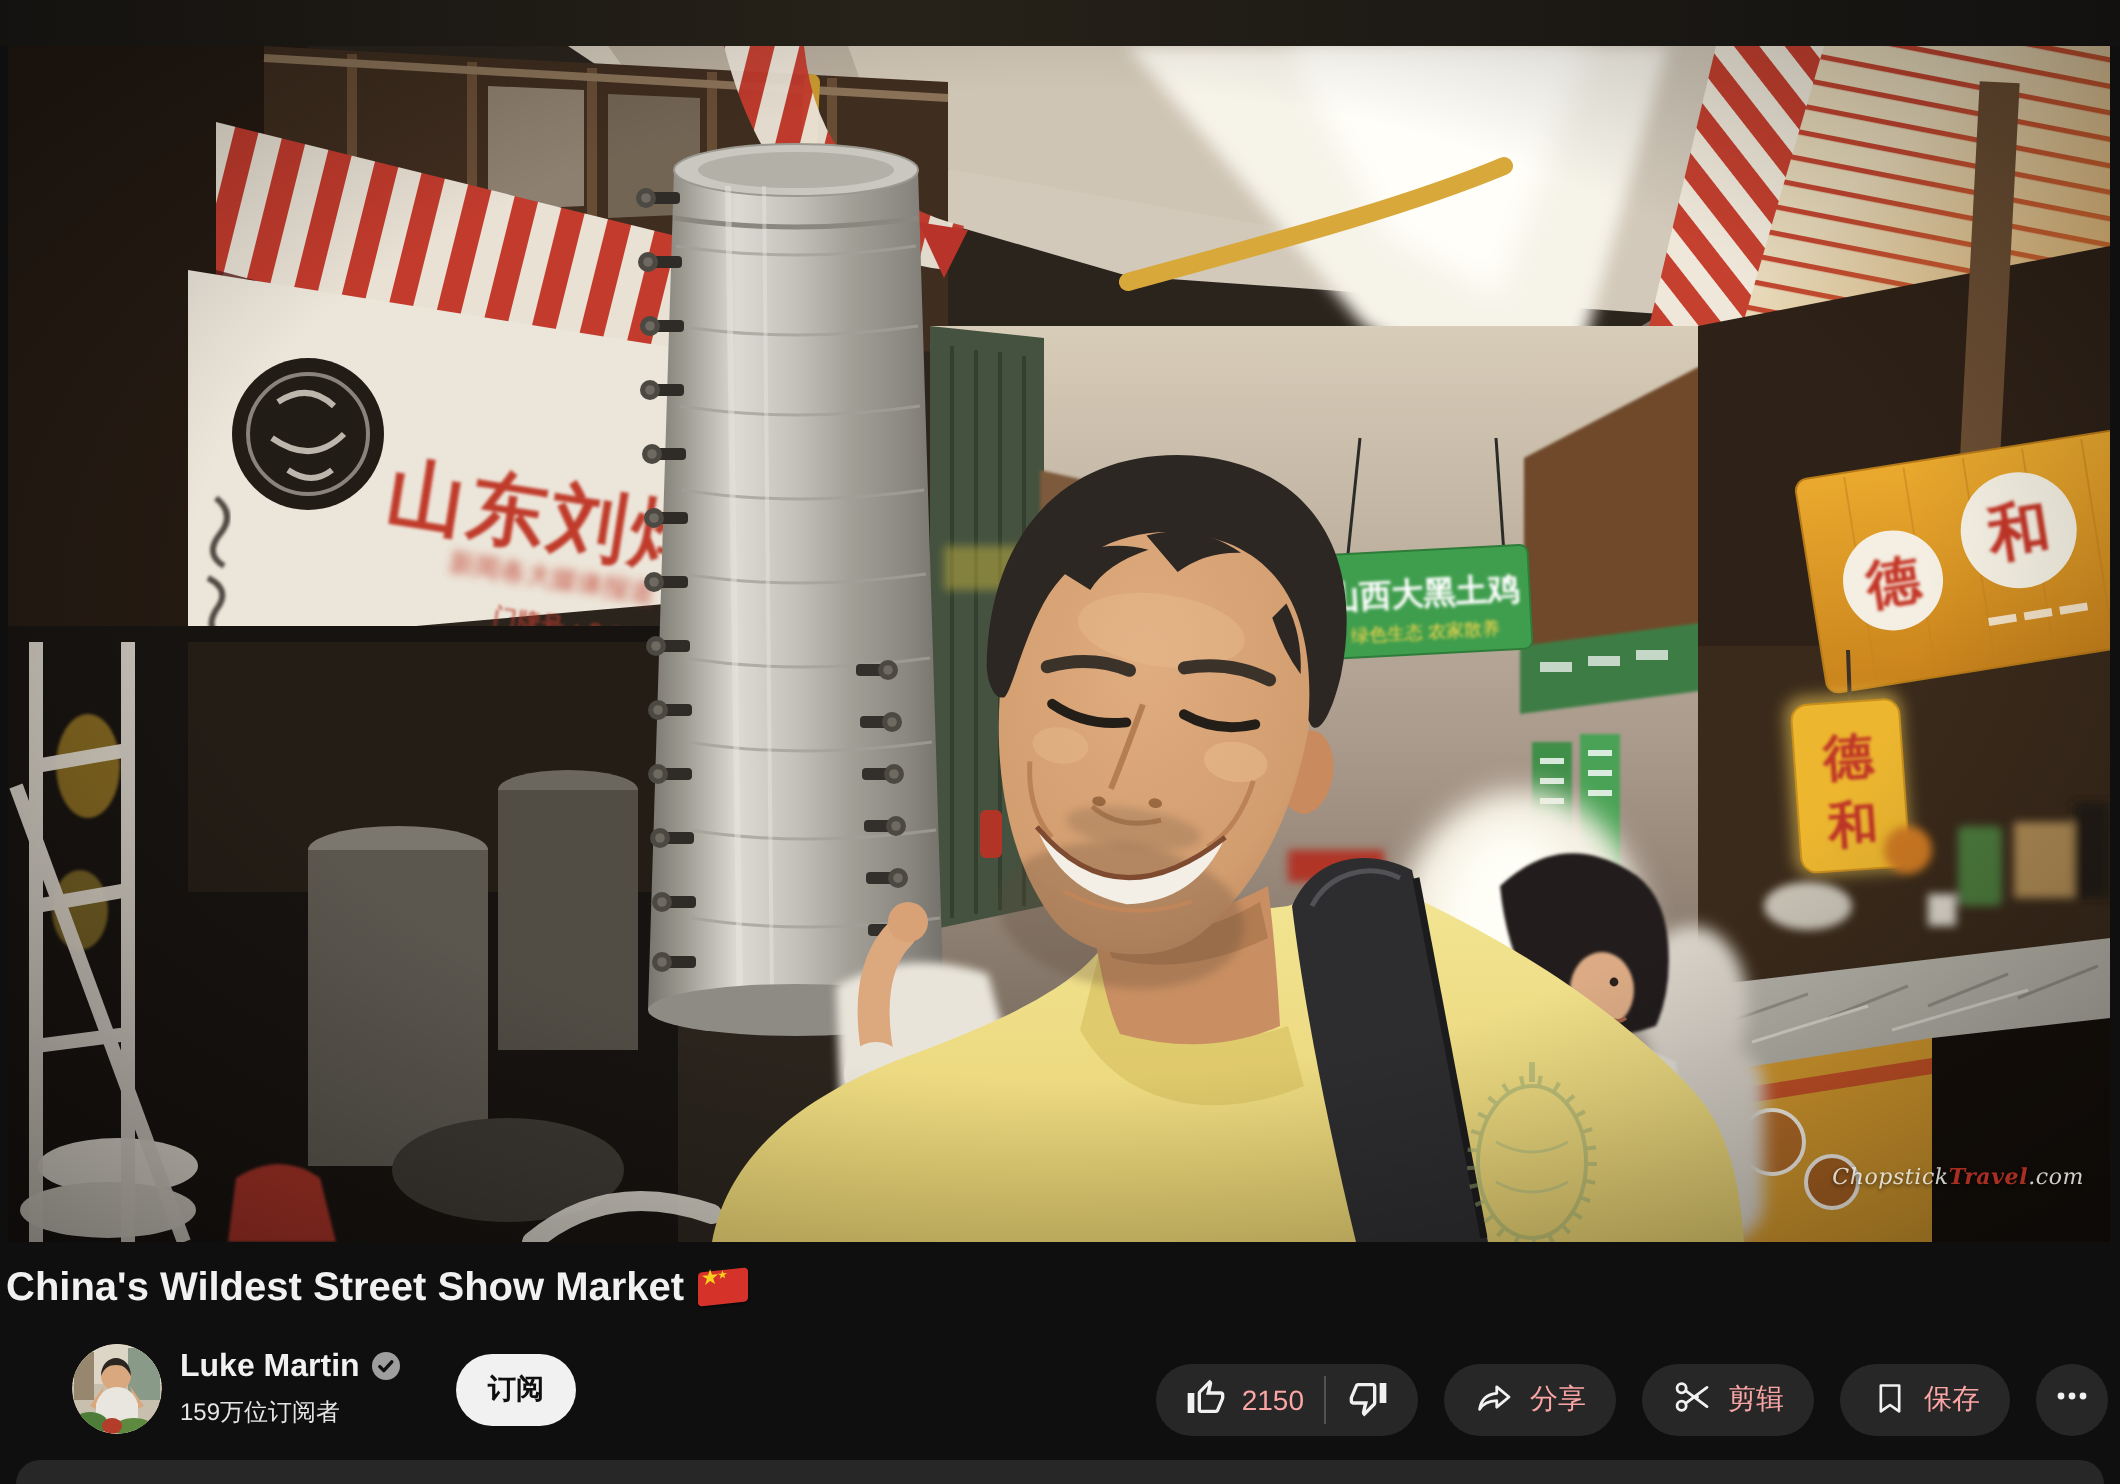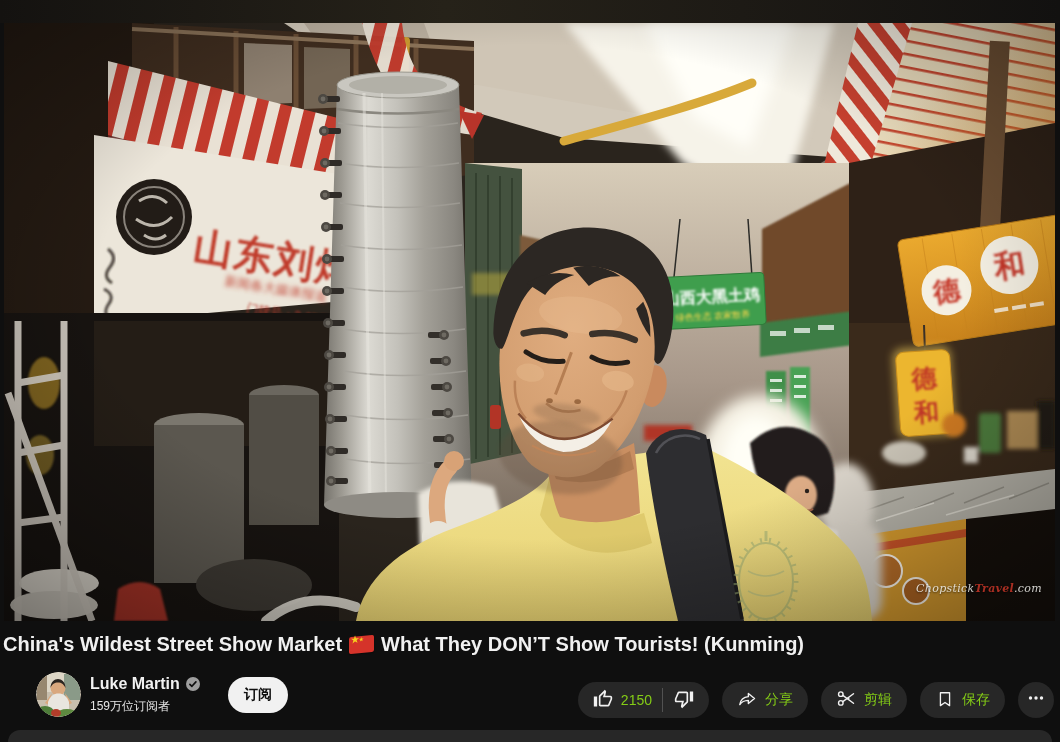--- a/index.html
+++ b/index.html
@@ -20,21 +20,21 @@
   .flag .st{position:absolute;top:-3px;left:2px;color:#f7d11e;font-size:9px;line-height:12px;}
   .flag .st2{position:absolute;top:0;left:10px;color:#f7d11e;font-size:5px;line-height:6px;}
   .chrow{position:absolute;left:0;top:672px;width:1054px;height:48px;margin-left:28px;}
   .avatar{position:absolute;left:8px;top:0;width:45px;height:45px;border-radius:50%;overflow:hidden;cursor:pointer;}
   .chname{position:absolute;left:62px;top:3px;font-size:16px;font-weight:700;color:#f1f1f1;cursor:pointer;}
   .check{display:inline-block;vertical-align:-2px;margin-left:6px;}
   .subs{position:absolute;left:62px;top:26px;font-size:12px;color:#e5e5e5;}
   .subbtn{position:absolute;left:200px;top:5px;height:36px;border-radius:18px;background:#f1f1f1;
     color:#0f0f0f;font-size:14px;font-weight:600;border:none;padding:0 16px;display:flex;align-items:center;cursor:pointer;text-align:center;}
   .actions{position:absolute;right:6px;top:682px;display:flex;gap:13px;align-items:center;}
-  .pill{height:36px;border-radius:18px;background:#272727;color:#84cc16;display:flex;align-items:center;
+  .pill{height:36px;border-radius:18px;background:#272727;color:#fca5a5;display:flex;align-items:center;
     font-size:14px;font-weight:500;cursor:pointer;}
   .seg{display:flex;align-items:center;height:36px;}
   .likeseg{padding:0 10px 0 15px;border-radius:18px 0 0 18px;}
   .dislikeseg{padding:0 15px 0 11px;border-radius:0 18px 18px 0;}
   .vdiv{width:1px;height:24px;background:rgba(255,255,255,.2);}
   .pill .lbl{margin-left:7px;}
   .plain{padding:0 15px;text-align:right;}
   .round{width:36px;height:36px;border-radius:50%;background:#272727;display:flex;align-items:center;
     justify-content:center;cursor:pointer;}
   .descbox{position:absolute;left:8px;top:730px;width:1044px;height:12px;border-radius:12px 12px 0 0;background:#272727;cursor:pointer;}
@@ -414,21 +414,21 @@
           <line x1="762" y1="518" x2="762" y2="508" stroke="#9cae74" stroke-width="3"></line>
           <path d="M744,548 q18,10 36,0 M744,568 q18,10 36,0" stroke="#aab983" stroke-width="1.5" fill="none"></path>
         </g>
       </g>
 
       <rect width="1051" height="598" fill="url(#vig)"></rect>
     </svg>
     <div class="watermark"><span class="wm-w">Chopstick</span><span class="wm-r">Travel</span><span class="wm-w">.com</span></div>
   </div>
 
-  <div class="vtitle"><span>China's Wildest Street Show Market</span><span class="flag"><span class="st">★</span><span class="st2">★</span></span><span>What They DON’T Show Tourists! (Kunming)</span></div>
+  <div class="vtitle"><span>China's Wildest Street Show Market</span><span class="flag"><span class="st">★</span><span class="st2">★</span></span></div>
 
   <div class="chrow">
     <div class="avatar">
       <svg viewBox="0 0 45 45">
         <defs>
             <clipPath id="av">
               <circle cx="22.5" cy="22.5" r="22.5"></circle>
             </clipPath>
           </defs>
         <g clip-path="url(#av)">

